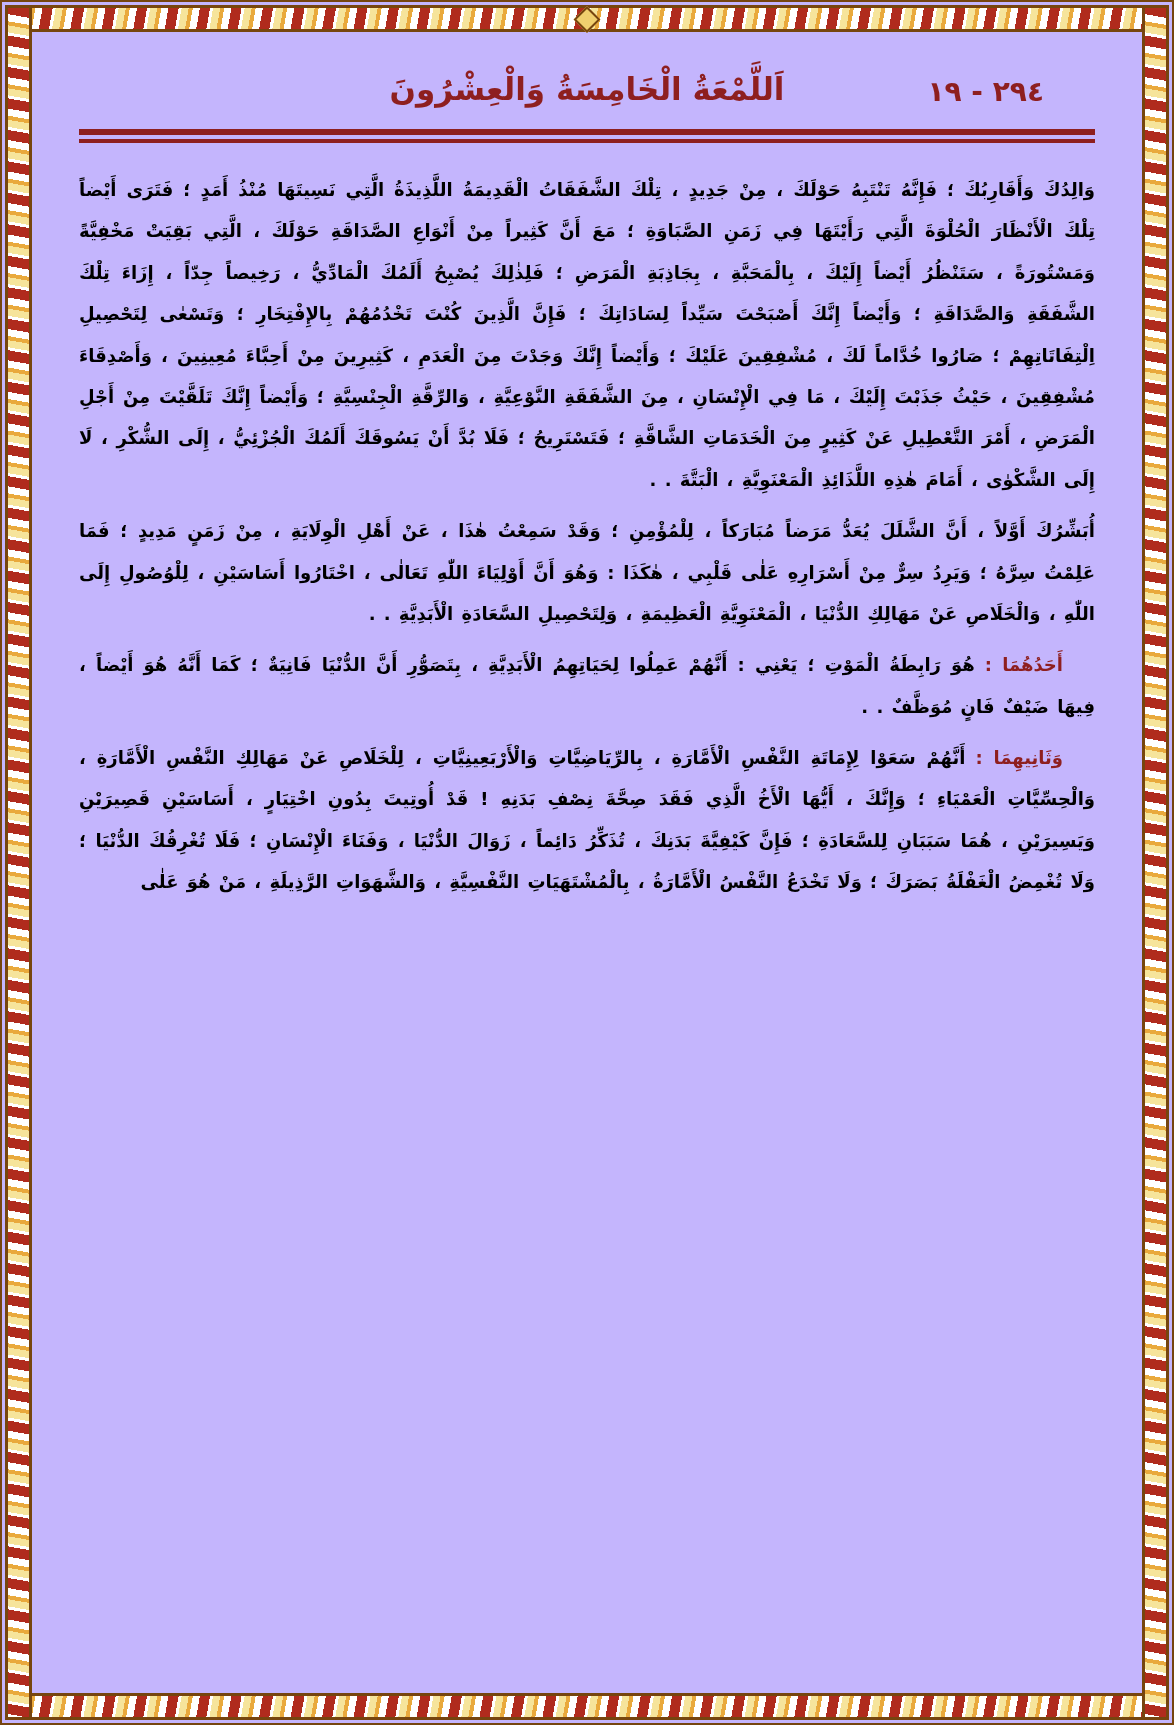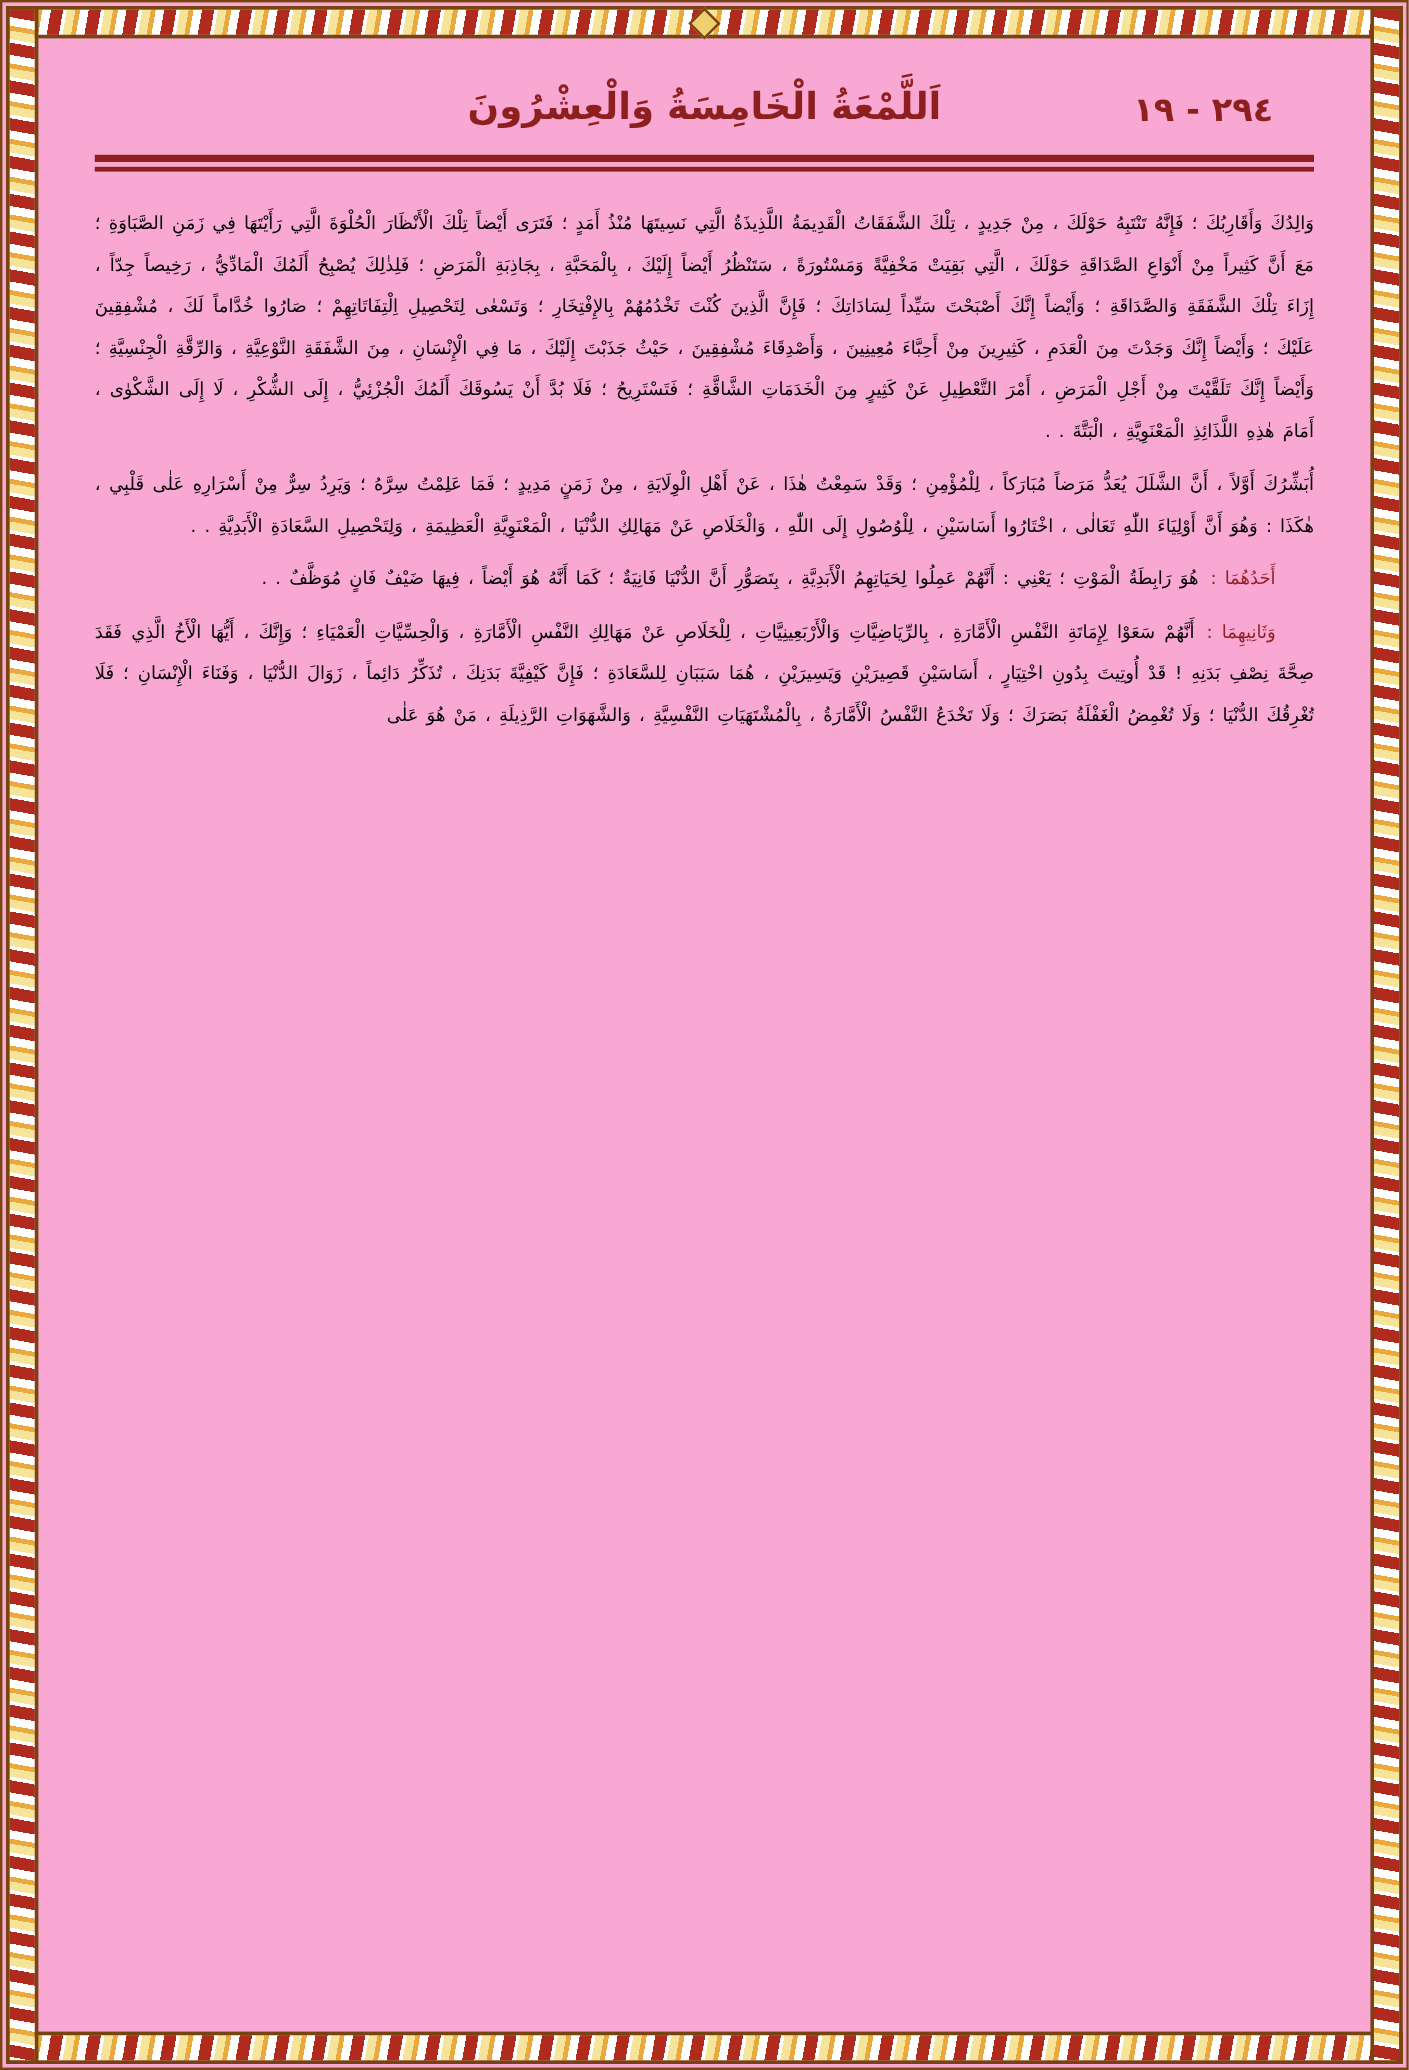--- a/index.html
+++ b/index.html
@@ -1,20 +1,20 @@
 <!DOCTYPE html>
 <html lang="ar" dir="rtl"><head>
 <meta charset="utf-8">
 <style>
   html,body{margin:0;padding:0;background:#ffffff;}
   .page{
     position:relative;
     width:1174px;height:1725px;
     margin:0 auto;
-    background:#f9a8d4;
+    background:#c4b5fd;
     overflow:hidden;
     border:2px solid #76450f;
     box-sizing:border-box;
     font-family:"DejaVu Sans", sans-serif;
   }
   
   .frame{position:absolute;box-sizing:border-box;border:3px solid #76450f;}
   .frame-top,.frame-bottom{
     left:3px;right:3px;height:27px;
     background:repeating-linear-gradient(100deg,
@@ -45,34 +45,34 @@
     direction:rtl;
     overflow:hidden;
   }
   .header{position:relative;height:64px;}
   .page-title{
     position:absolute;left:0;right:0;top:6px;
     text-align:center;
     color:#8e1f1f;font-size:31px;font-weight:bold;
   }
   .page-number{
-    position:absolute;right:34px;top:10px;
+    position:absolute;right:51px;top:10px;
     color:#8e1f1f;font-size:28px;font-weight:bold;
     letter-spacing:2px;
   }
   .header-rule{
     height:4px;
     border-top:6px solid #8e1f1f;
     border-bottom:4px solid #8e1f1f;
     margin-bottom:26px;
   }
   p.body-par{
     margin:0 0 10px 0;
     text-align:justify;
-    font-size:15px;font-weight:normal;color:#000000;
+    font-size:18px;font-weight:bold;color:#000000;
     line-height:2.3;
     word-spacing:2px;
   }
   p.remedy-heading{
     margin:2px 0 10px 0;
     text-align:justify;
     font-size:26px;font-weight:bold;color:#8e1f1f;
     line-height:2.1;
   }
   .ornament{color:#8e1f1f;font-weight:bold;margin:0 4px;}

